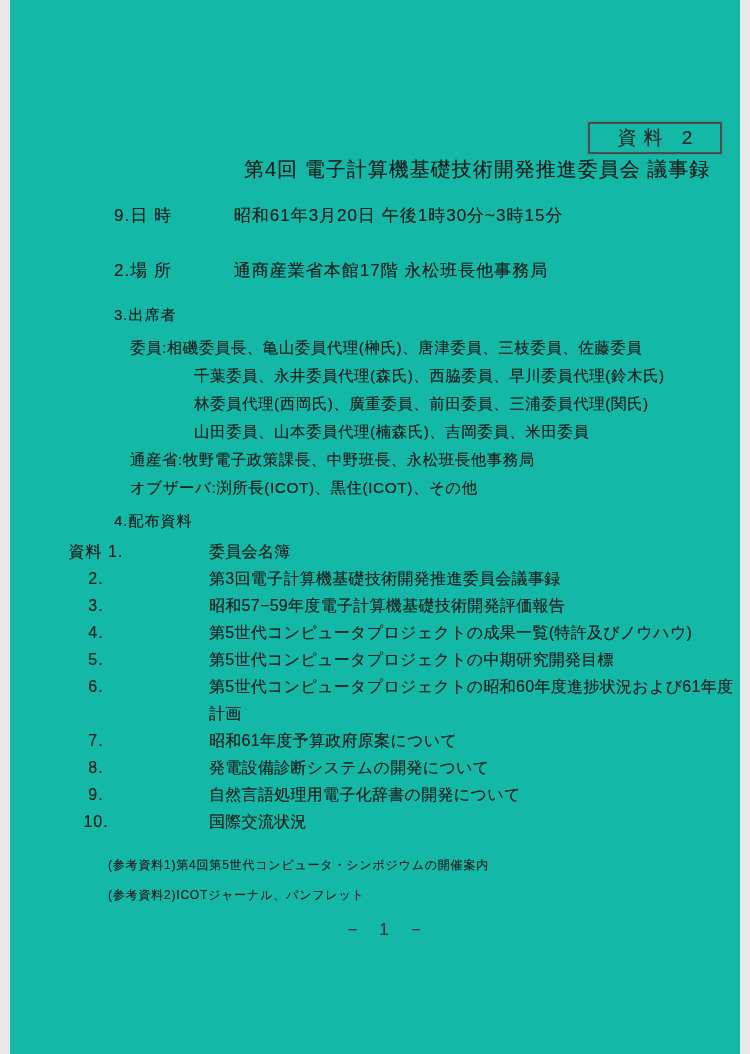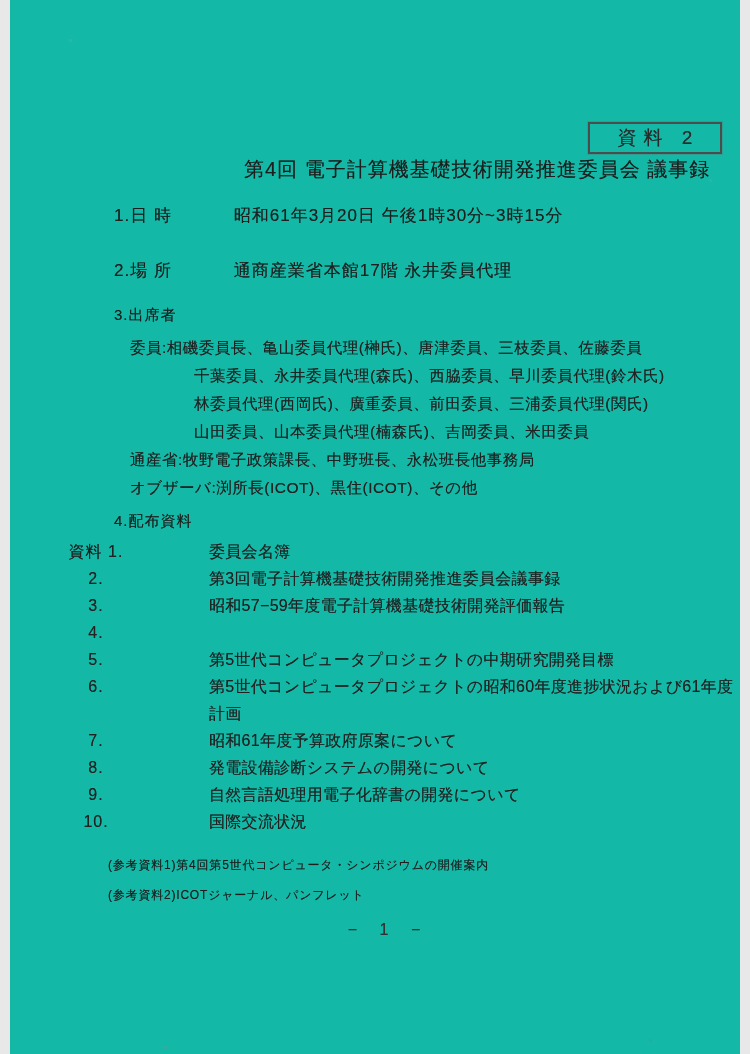--- a/index.html
+++ b/index.html
@@ -124,27 +124,27 @@
 
 <div class="page">
 
   <div class="stamp ink">
     <span>資料 2</span>
   </div>
 
   <div class="doc-title ink">第4回 電子計算機基礎技術開発推進委員会 議事録</div>
 
   <div class="info-row ink" id="row-datetime">
-    <span class="lbl">1.日 時</span>
+    <span class="lbl">9.日 時</span>
     <span>昭和61年3月20日 午後1時30分~3時15分</span>
   </div>
 
   <div class="info-row ink" id="row-place">
     <span class="lbl">2.場 所</span>
-    <span>通商産業省本館17階 永井委員代理</span>
+    <span>通商産業省本館17階 永松班長他事務局</span>
   </div>
 
   <div class="sec-heading ink" id="attendees-heading">3.出席者</div>
 
   <div class="attendee-lines ink">
     <div class="line ind-a">委員:相磯委員長、亀山委員代理(榊氏)、唐津委員、三枝委員、佐藤委員</div>
     <div class="line ind-b">千葉委員、永井委員代理(森氏)、西脇委員、早川委員代理(鈴木氏)</div>
     <div class="line ind-b">林委員代理(西岡氏)、廣重委員、前田委員、三浦委員代理(関氏)</div>
     <div class="line ind-b">山田委員、山本委員代理(楠森氏)、吉岡委員、米田委員</div>
     <div class="line ind-a">通産省:牧野電子政策課長、中野班長、永松班長他事務局</div>
@@ -161,20 +161,21 @@
     <div class="handout-row">
       <span class="num">2.</span>
       <span class="txt">第3回電子計算機基礎技術開発推進委員会議事録</span>
     </div>
     <div class="handout-row">
       <span class="num">3.</span>
       <span class="txt">昭和57−59年度電子計算機基礎技術開発評価報告</span>
     </div>
     <div class="handout-row">
       <span class="num">4.</span>
+      <span class="txt">第5世代コンピュータプロジェクトの成果一覧(特許及びノウハウ)</span>
     </div>
     <div class="handout-row">
       <span class="num">5.</span>
       <span class="txt">第5世代コンピュータプロジェクトの中期研究開発目標</span>
     </div>
     <div class="handout-row">
       <span class="num">6.</span>
       <span class="txt">第5世代コンピュータプロジェクトの昭和60年度進捗状況および61年度</span>
     </div>
     <div class="handout-row">

